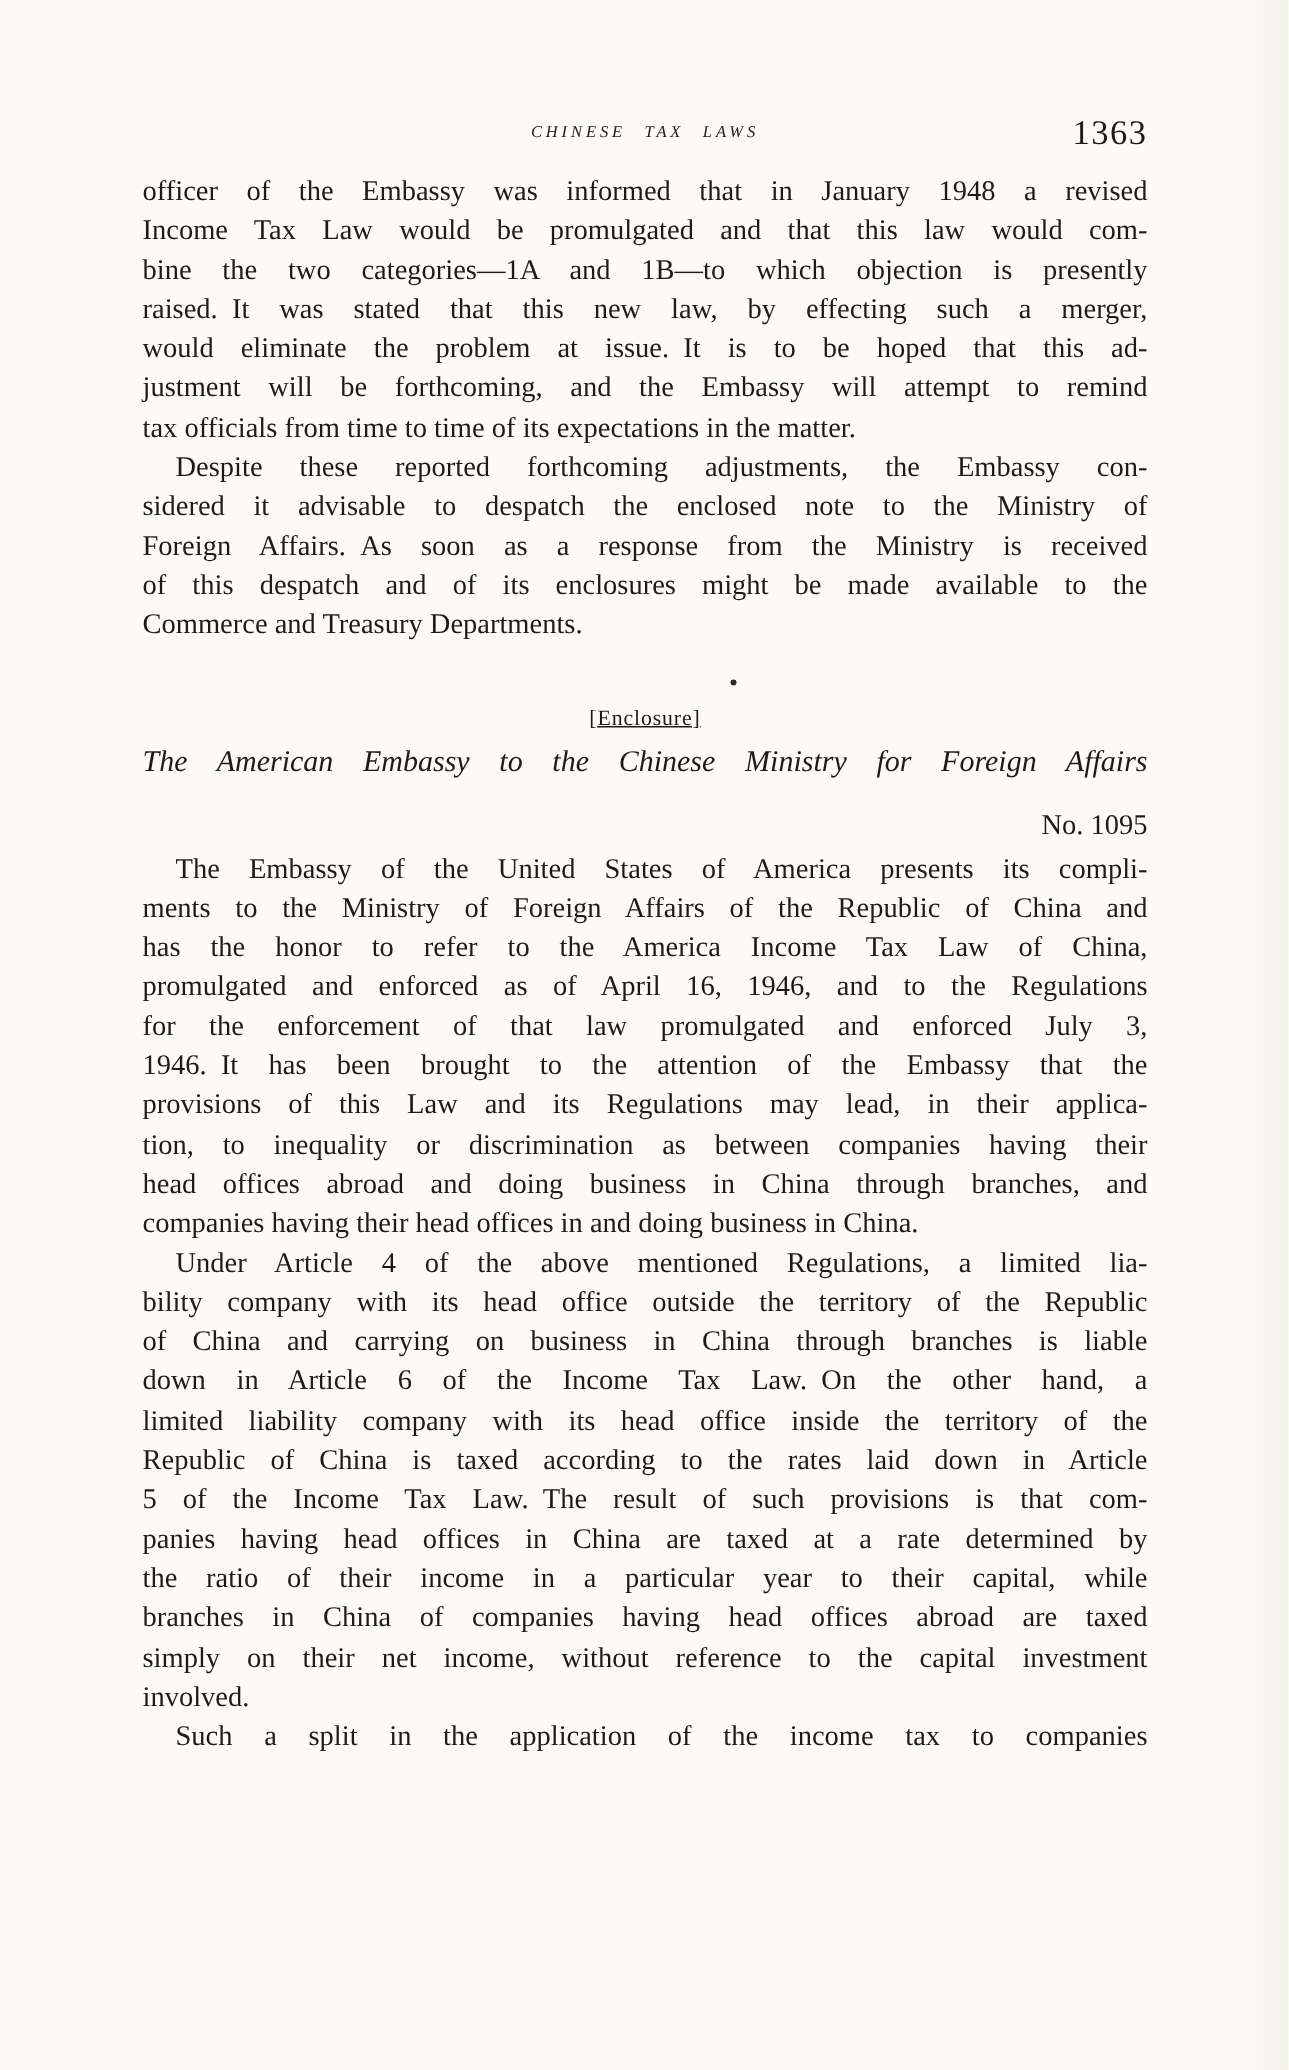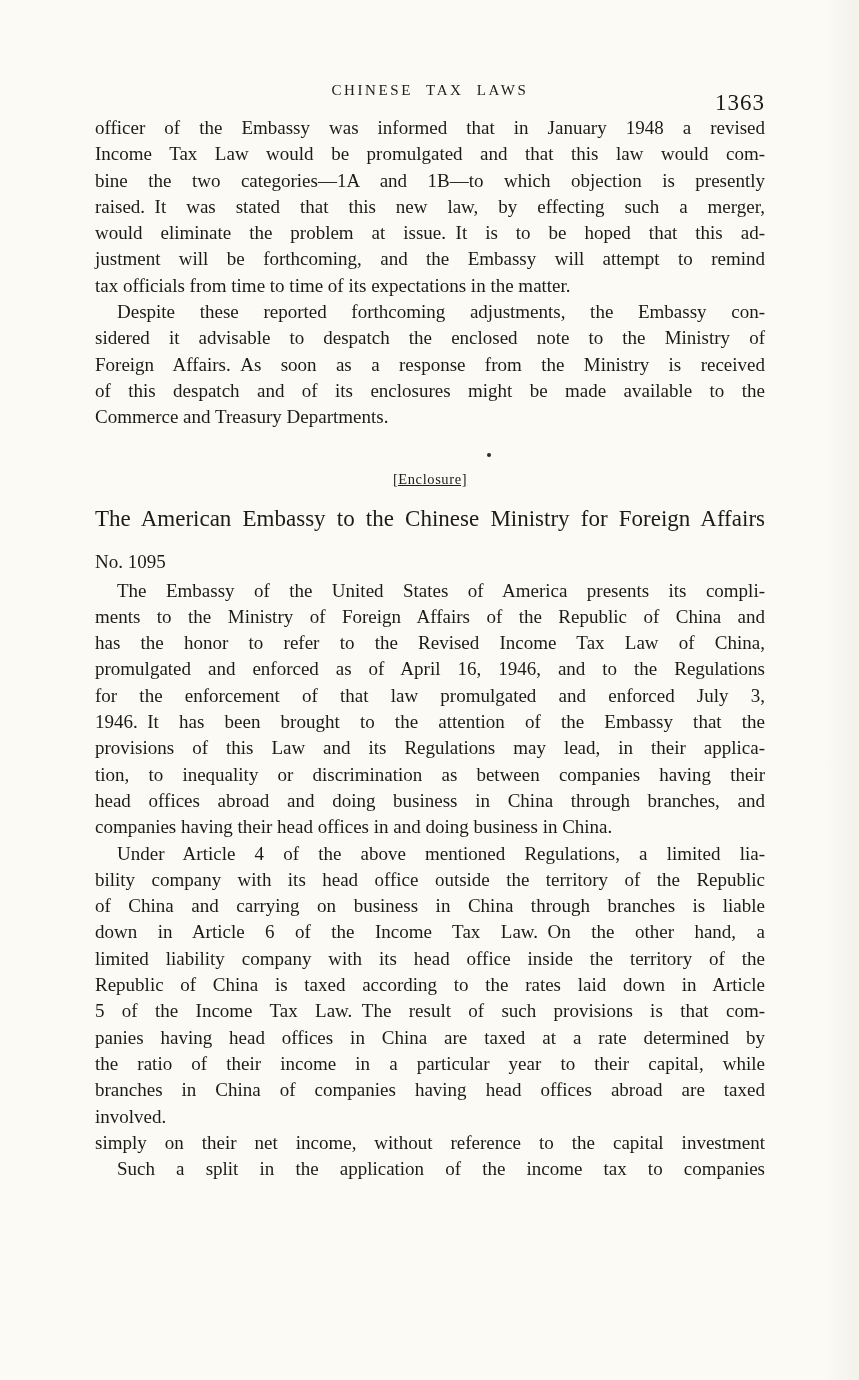--- a/index.html
+++ b/index.html
@@ -18,30 +18,31 @@
     margin-left: 95px;
     padding-top: 76px;
   }
   .running-header {
     position: relative;
     height: 27px;
   }
   .head-title {
     display: block;
     text-align: center;
-    font-size: 15px;
+    font-size: 11px;
     letter-spacing: 2.6px;
     word-spacing: 7px;
     padding-top: 6px;
     color: #232019;
+    font-style: italic;
   }
   .page-num {
     position: absolute;
     right: 0;
-    top: 14px;
+    top: 0;
     font-size: 23px;
     letter-spacing: 1px;
   }
   .para {
     font-size: 19px;
     line-height: 26.3px;
   }
   .pline {
     text-align: justify;
     text-align-last: justify;
@@ -57,30 +58,32 @@
     margin: 22px 0 0 392px;
   }
   .enclosure-label {
     margin-top: 14px;
     text-align: center;
     font-size: 14.5px;
     letter-spacing: 0.6px;
     text-decoration: underline;
   }
   .enclosure-title {
-    margin-top: 18px;
-    font-size: 23px;
+    margin-top: 7px;
+    font-style: italic;
+    font-size: 20px;
     line-height: 26px;
     text-align: justify;
     text-align-last: justify;
   }
   .doc-number {
     margin-top: 17px;
     font-size: 19px;
     line-height: 26px;
+    text-align: right;
   }
   .para-3 { margin-top: 3px; }
 </style>
 </head>
 <body>
 
 <div class="page">
 
   <div class="running-header">
     <span class="head-title">CHINESE TAX LAWS</span>
@@ -108,40 +111,40 @@
 
   <div class="enclosure-label">[Enclosure]</div>
 
   <div class="enclosure-title">The American Embassy to the Chinese Ministry for Foreign Affairs</div>
 
   <div class="doc-number">No. 1095</div>
 
   <div class="para para-3">
       <div class="pline pline-first">The Embassy of the United States of America presents its compli-</div>
       <div class="pline">ments to the Ministry of Foreign Affairs of the Republic of China and</div>
-      <div class="pline">has the honor to refer to the Revised Income Tax Law of China,</div>
+      <div class="pline">has the honor to refer to the America Income Tax Law of China,</div>
       <div class="pline">promulgated and enforced as of April 16, 1946, and to the Regulations</div>
       <div class="pline">for the enforcement of that law promulgated and enforced July 3,</div>
       <div class="pline">1946. It has been brought to the attention of the Embassy that the</div>
       <div class="pline">provisions of this Law and its Regulations may lead, in their applica-</div>
       <div class="pline">tion, to inequality or discrimination as between companies having their</div>
       <div class="pline">head offices abroad and doing business in China through branches, and</div>
       <div class="pline pline-last">companies having their head offices in and doing business in China.</div>
     </div>
   <div class="para">
       <div class="pline pline-first">Under Article 4 of the above mentioned Regulations, a limited lia-</div>
       <div class="pline">bility company with its head office outside the territory of the Republic</div>
       <div class="pline">of China and carrying on business in China through branches is liable</div>
       <div class="pline">down in Article 6 of the Income Tax Law. On the other hand, a</div>
       <div class="pline">limited liability company with its head office inside the territory of the</div>
       <div class="pline">Republic of China is taxed according to the rates laid down in Article</div>
       <div class="pline">5 of the Income Tax Law. The result of such provisions is that com-</div>
       <div class="pline">panies having head offices in China are taxed at a rate determined by</div>
       <div class="pline">the ratio of their income in a particular year to their capital, while</div>
       <div class="pline">branches in China of companies having head offices abroad are taxed</div>
+      <div class="pline">simply on their net income, without reference to the capital investment</div>
       <div class="pline pline-last">involved.</div>
-      <div class="pline">simply on their net income, without reference to the capital investment</div>
     </div>
   <div class="para">
       <div class="pline pline-first">Such a split in the application of the income tax to companies</div>
     </div>
 
 </div>
 
 </body></html>

